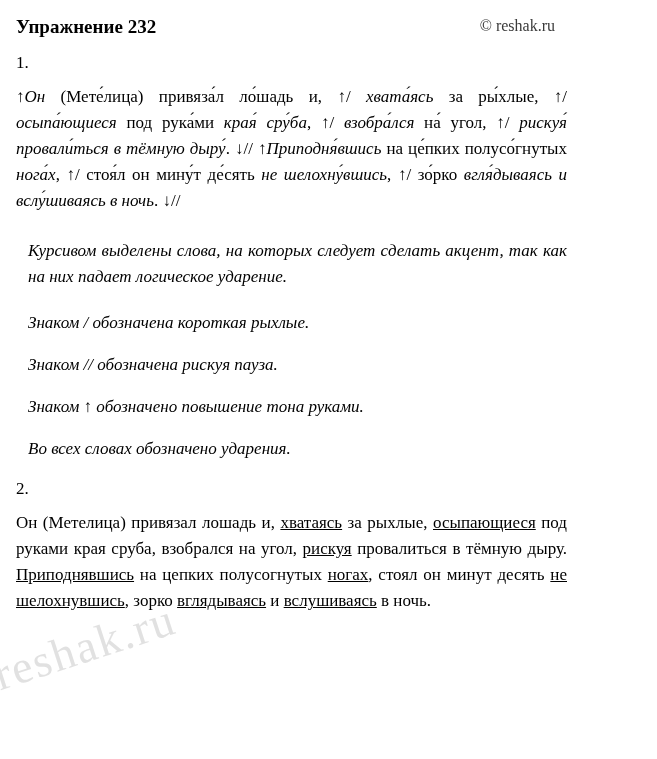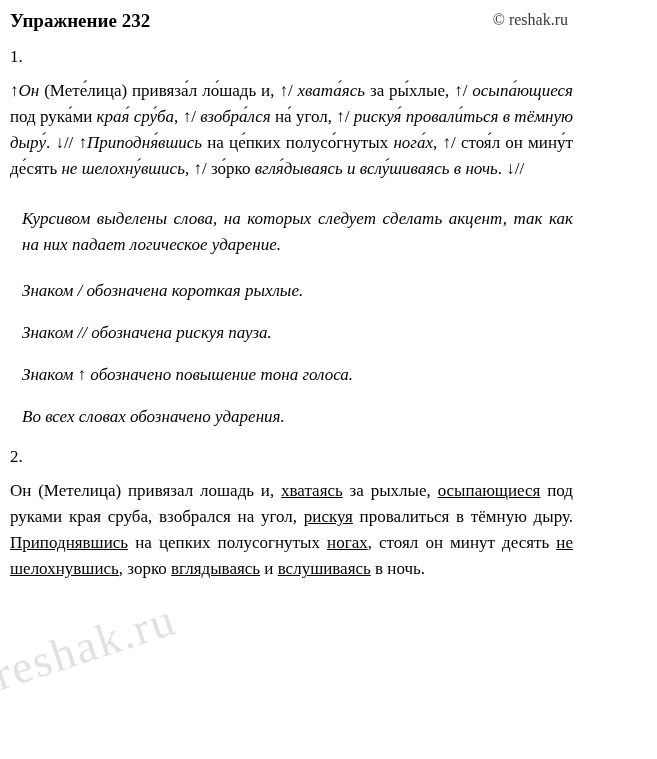--- a/index.html
+++ b/index.html
@@ -12,39 +12,39 @@
     background: #ffffff;
     font-family: "Liberation Serif", serif;
     color: #000000;
     position: relative;
     overflow: hidden;
   }
   .page {
     position: relative;
     width: 585px;
     height: 759px;
-    padding: 4px;
+    padding: 10px;
     box-sizing: border-box;
   }
   .header {
     position: relative;
     height: 34px;
     padding: 6px 8px 0 6px;
     box-sizing: border-box;
   }
   .title {
     font-family: "Liberation Serif", serif;
     font-weight: bold;
     font-size: 19px;
     line-height: 22px;
     display: inline-block;
   }
   .watermark {
     position: absolute;
-    right: 13px;
+    right: 20px;
     top: 7px;
     font-family: "Liberation Serif", serif;
     font-size: 16px;
     color: #3a3a3a;
   }
   .content {
     padding: 0 8px 0 6px;
     box-sizing: border-box;
   }
   .num {
@@ -109,21 +109,21 @@
   <div class="content">
 
     <div class="num">1.</div>
 
     <p class="body-text" id="answer1"><span class="arrow">↑</span><span class="italic">Он</span><span> (Мете́лица) привяза́л ло́шадь и, </span><span class="arrow">↑</span><span>/ </span><span class="italic">хвата́ясь</span><span> за ры́хлые, </span><span class="arrow">↑</span><span>/ </span><span class="italic">осыпа́ющиеся</span><span> под рука́ми </span><span class="italic">края́ сру́ба</span><span>, </span><span class="arrow">↑</span><span>/ </span><span class="italic">взобра́лся</span><span> на́ угол, </span><span class="arrow">↑</span><span>/ </span><span class="italic">рискуя́ провали́ться в тёмную дыру́</span><span>. </span><span class="arrow">↓</span><span>// </span><span class="arrow">↑</span><span class="italic">Приподня́вшись</span><span> на це́пких полусо́гнутых </span><span class="italic">нога́х</span><span>, </span><span class="arrow">↑</span><span>/ стоя́л он мину́т де́сять </span><span class="italic">не шелохну́вшись</span><span>, </span><span class="arrow">↑</span><span>/ зо́рко </span><span class="italic">вгля́дываясь и вслу́шиваясь в ночь</span><span>. </span><span class="arrow">↓</span><span>//</span></p>
 
     <div class="notes-block">
       <p class="note">Курсивом выделены слова, на которых следует сделать акцент, так как на них падает логическое ударение.</p>
       <p class="note">Знаком / обозначена короткая рыхлые.</p>
       <p class="note">Знаком // обозначена рискуя пауза.</p>
-      <p class="note">Знаком ↑ обозначено повышение тона голоса.</p>
+      <p class="note">Знаком ↑ обозначено повышение тона руками.</p>
       <p class="note">Во всех словах обозначено ударения.</p>
     </div>
 
     <div class="num section2">2.</div>
 
     <p class="tail" id="answer2"><span>Он (Метелица) привязал лошадь и, </span><span class="underline">хватаясь</span><span> за рыхлые, </span><span class="underline">осыпающиеся</span><span> под руками края сруба, взобрался на угол, </span><span class="underline">рискуя</span><span> провалиться</span><span> в тёмную дыру. </span><span class="underline">Приподнявшись</span><span> на цепких полусогнутых </span><span class="underline">ногах</span><span>, стоял он минут десять </span><span class="underline">не шелохнувшись</span><span>, зорко </span><span class="underline">вглядываясь</span><span> и </span><span class="underline">вслушиваясь</span><span> в ночь.</span></p>
 
   </div>
 
   <div class="sq-wm">reshak.ru</div>

